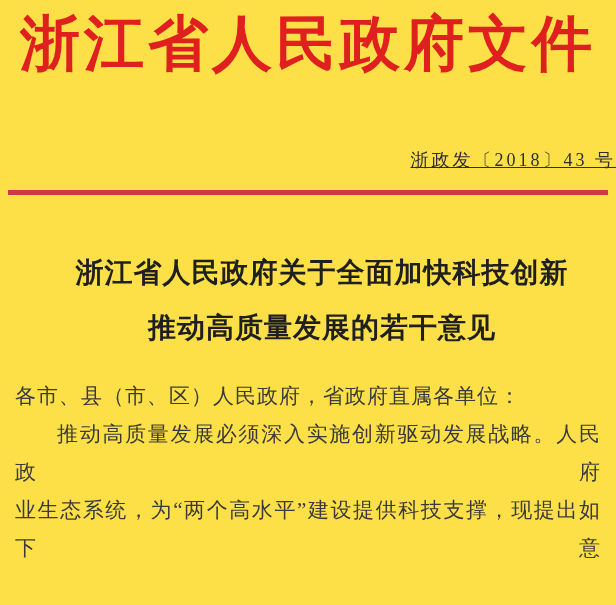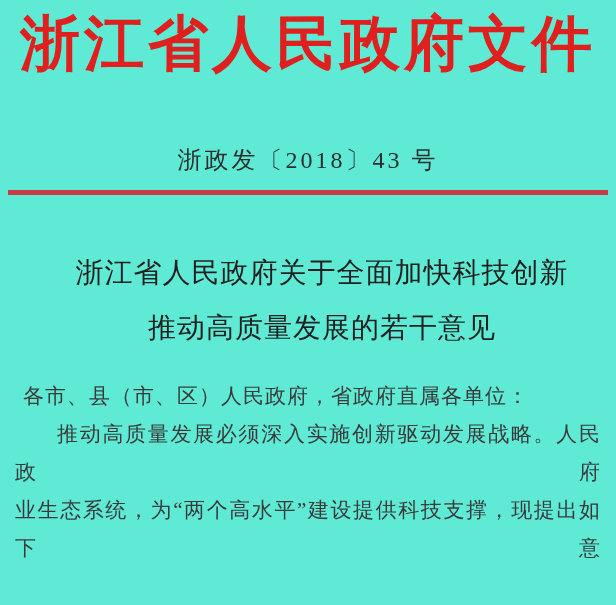--- a/index.html
+++ b/index.html
@@ -2,72 +2,72 @@
 <html><head>
 <meta charset="utf-8">
 <style>
   * { margin: 0; padding: 0; box-sizing: border-box; }
   html, body { background: #ffffff; }
   .page {
     position: relative;
     width: 616px;
     height: 605px;
     margin: 0 auto;
-    background: #5eead4;
+    background: #fde047;
     overflow: hidden;
     font-family: "Liberation Serif", "DejaVu Serif", serif;
   }
   .letterhead {
     margin-top: 6px;
     text-align: center;
     font-weight: bold;
     font-size: 60px;
     line-height: 76px;
     letter-spacing: 4px;
     color: #e01f1f;
     white-space: nowrap;
   }
   .doc-number {
     margin-top: 66px;
-    text-align: center;
-    font-size: 24px;
+    text-align: right;
+    font-size: 18px;
     line-height: 25px;
     letter-spacing: 3px;
     color: #2e2e2e;
     white-space: nowrap;
+    text-decoration: underline;
   }
   .divider {
     margin: 17px 8px 0 8px;
     height: 5px;
     background: #c83c46;
   }
   .doc-title {
     margin-top: 50px;
     text-align: center;
-    font-weight: normal;
+    font-weight: bold;
     font-size: 28px;
     color: #1f1f1f;
     padding-left: 28px;
   }
   .doc-title .title-line {
     line-height: 55px;
     letter-spacing: 1px;
     white-space: nowrap;
   }
   .body-text {
     margin-top: 22px;
     padding: 0 15px;
     font-size: 21px;
     line-height: 38px;
     letter-spacing: 1px;
     color: #3a3a3a;
   }
   .salutation {
     white-space: nowrap;
-    margin-left: 8px;
   }
   .para-line {
     text-align: justify;
   }
   .para-line.full {
     text-align-last: justify;
   }
   .para-line.indent {
     text-indent: 2em;
   }

